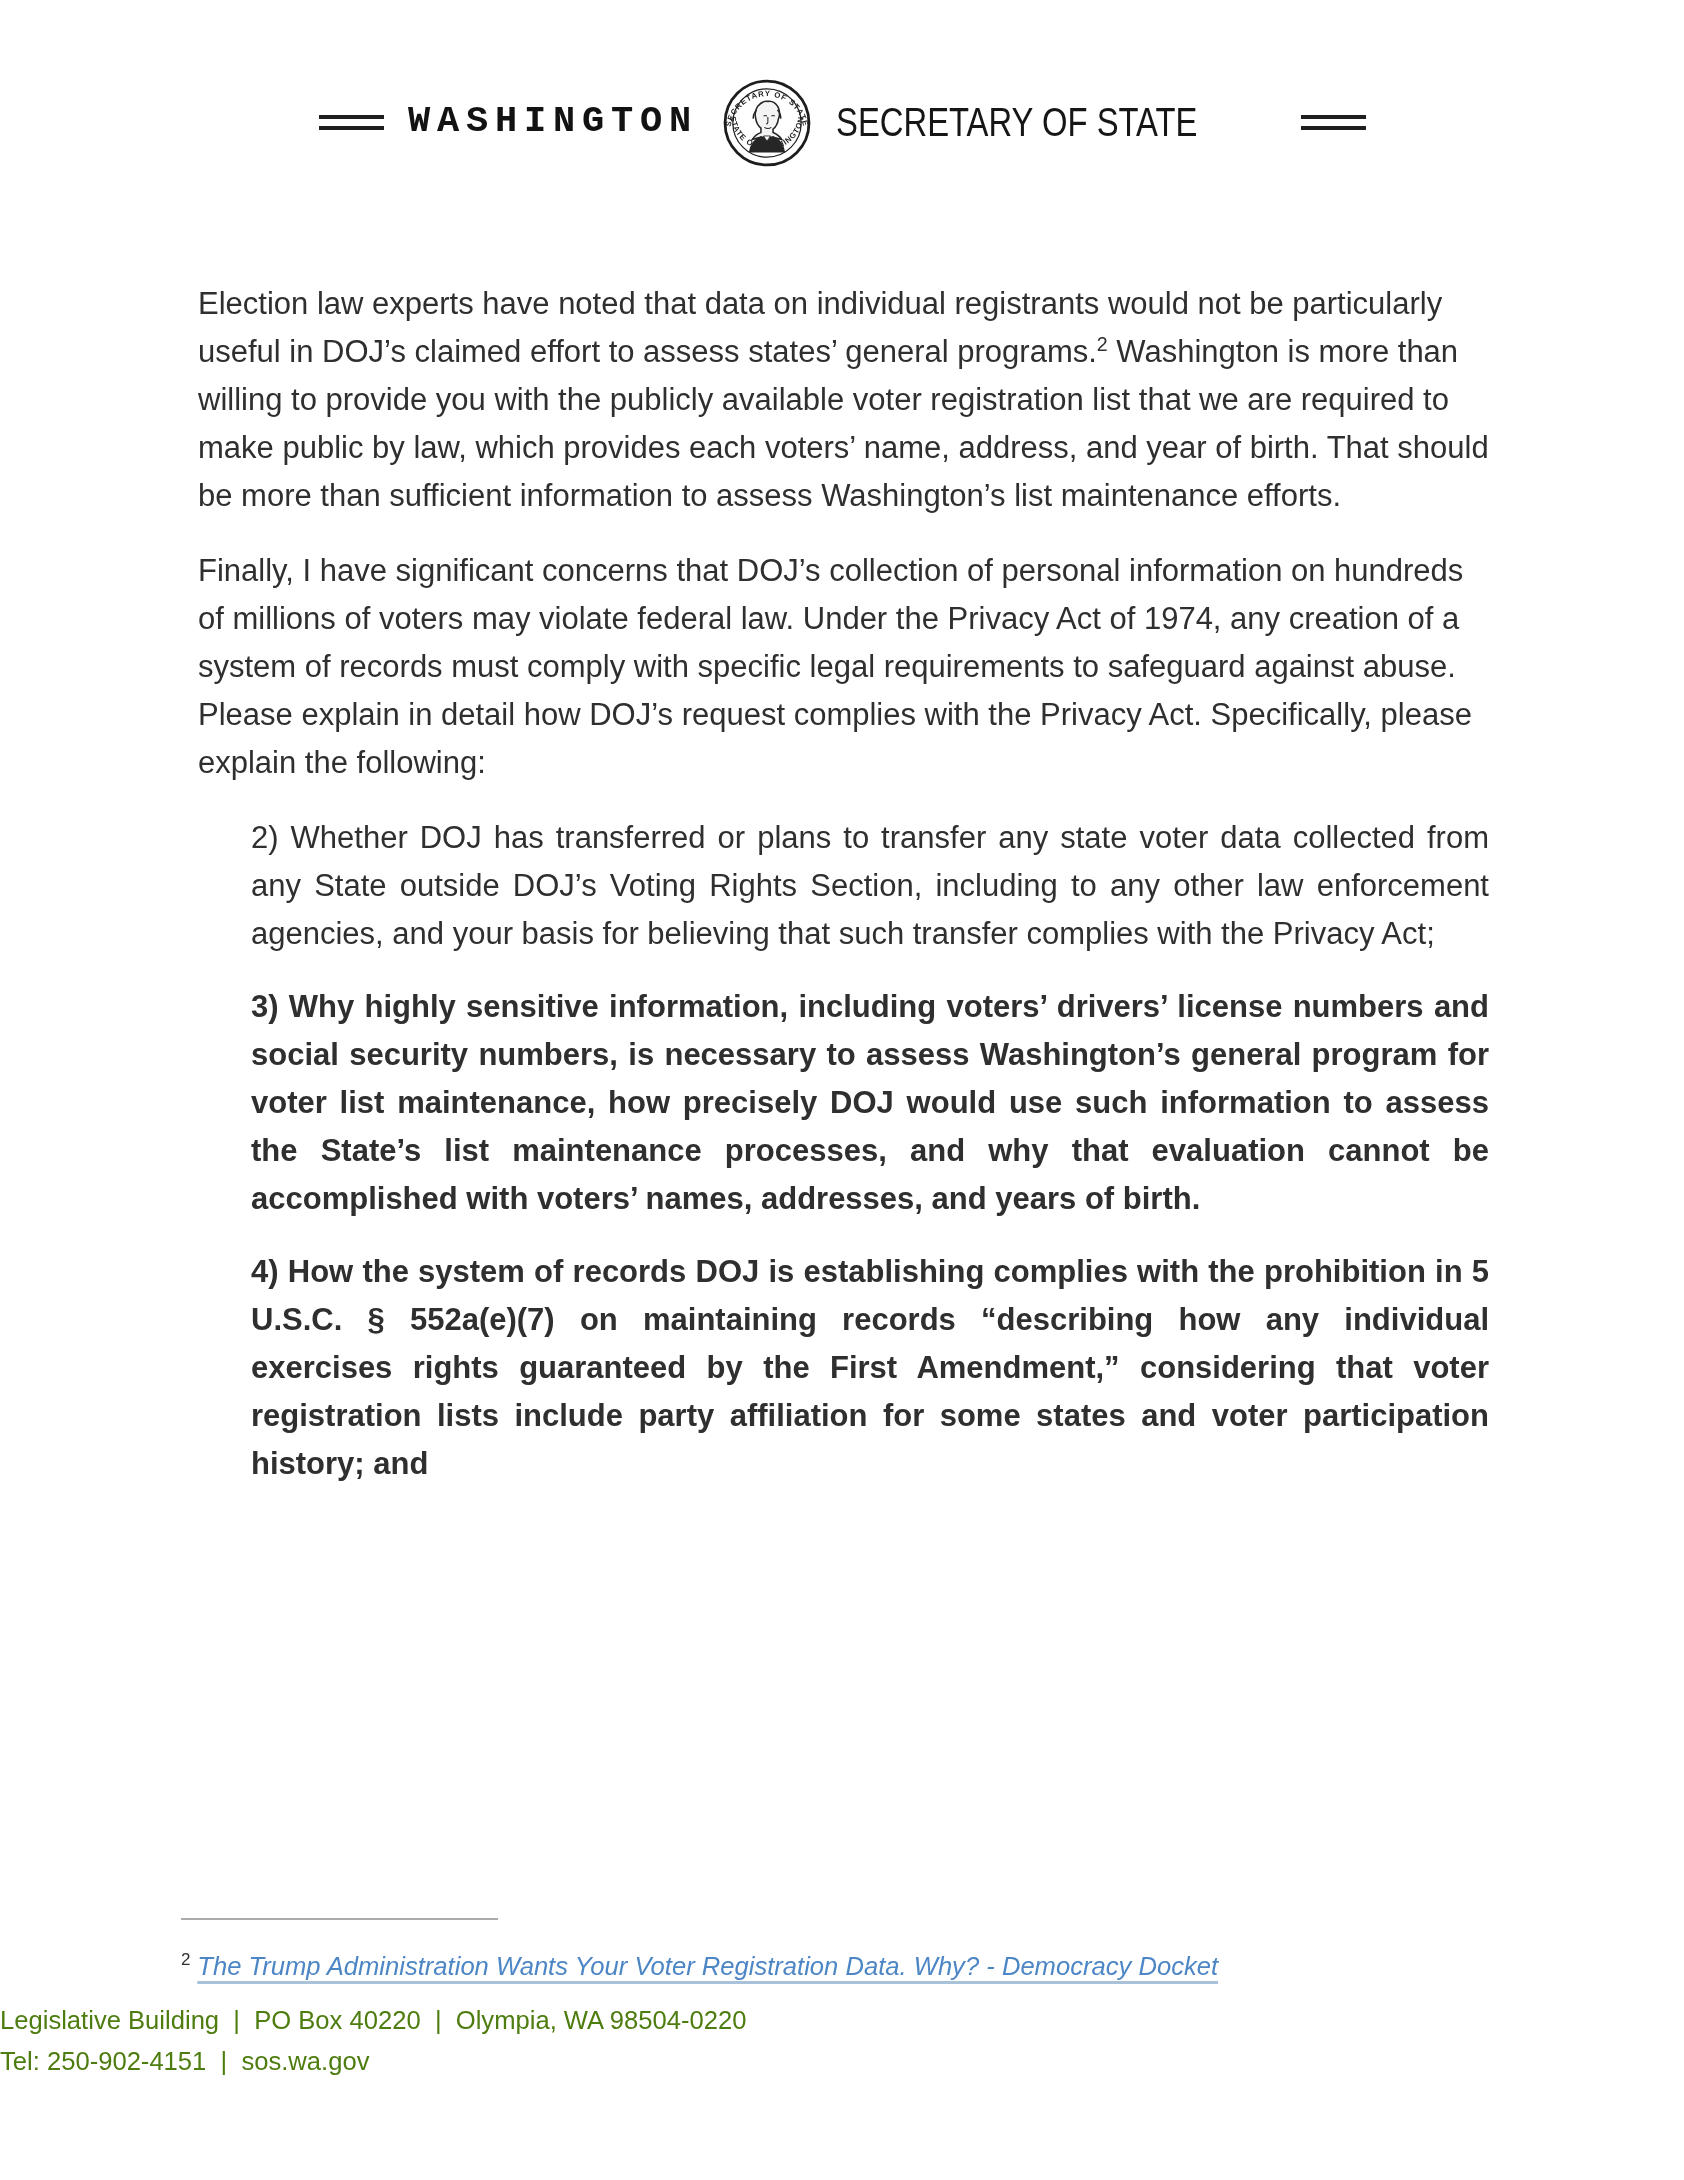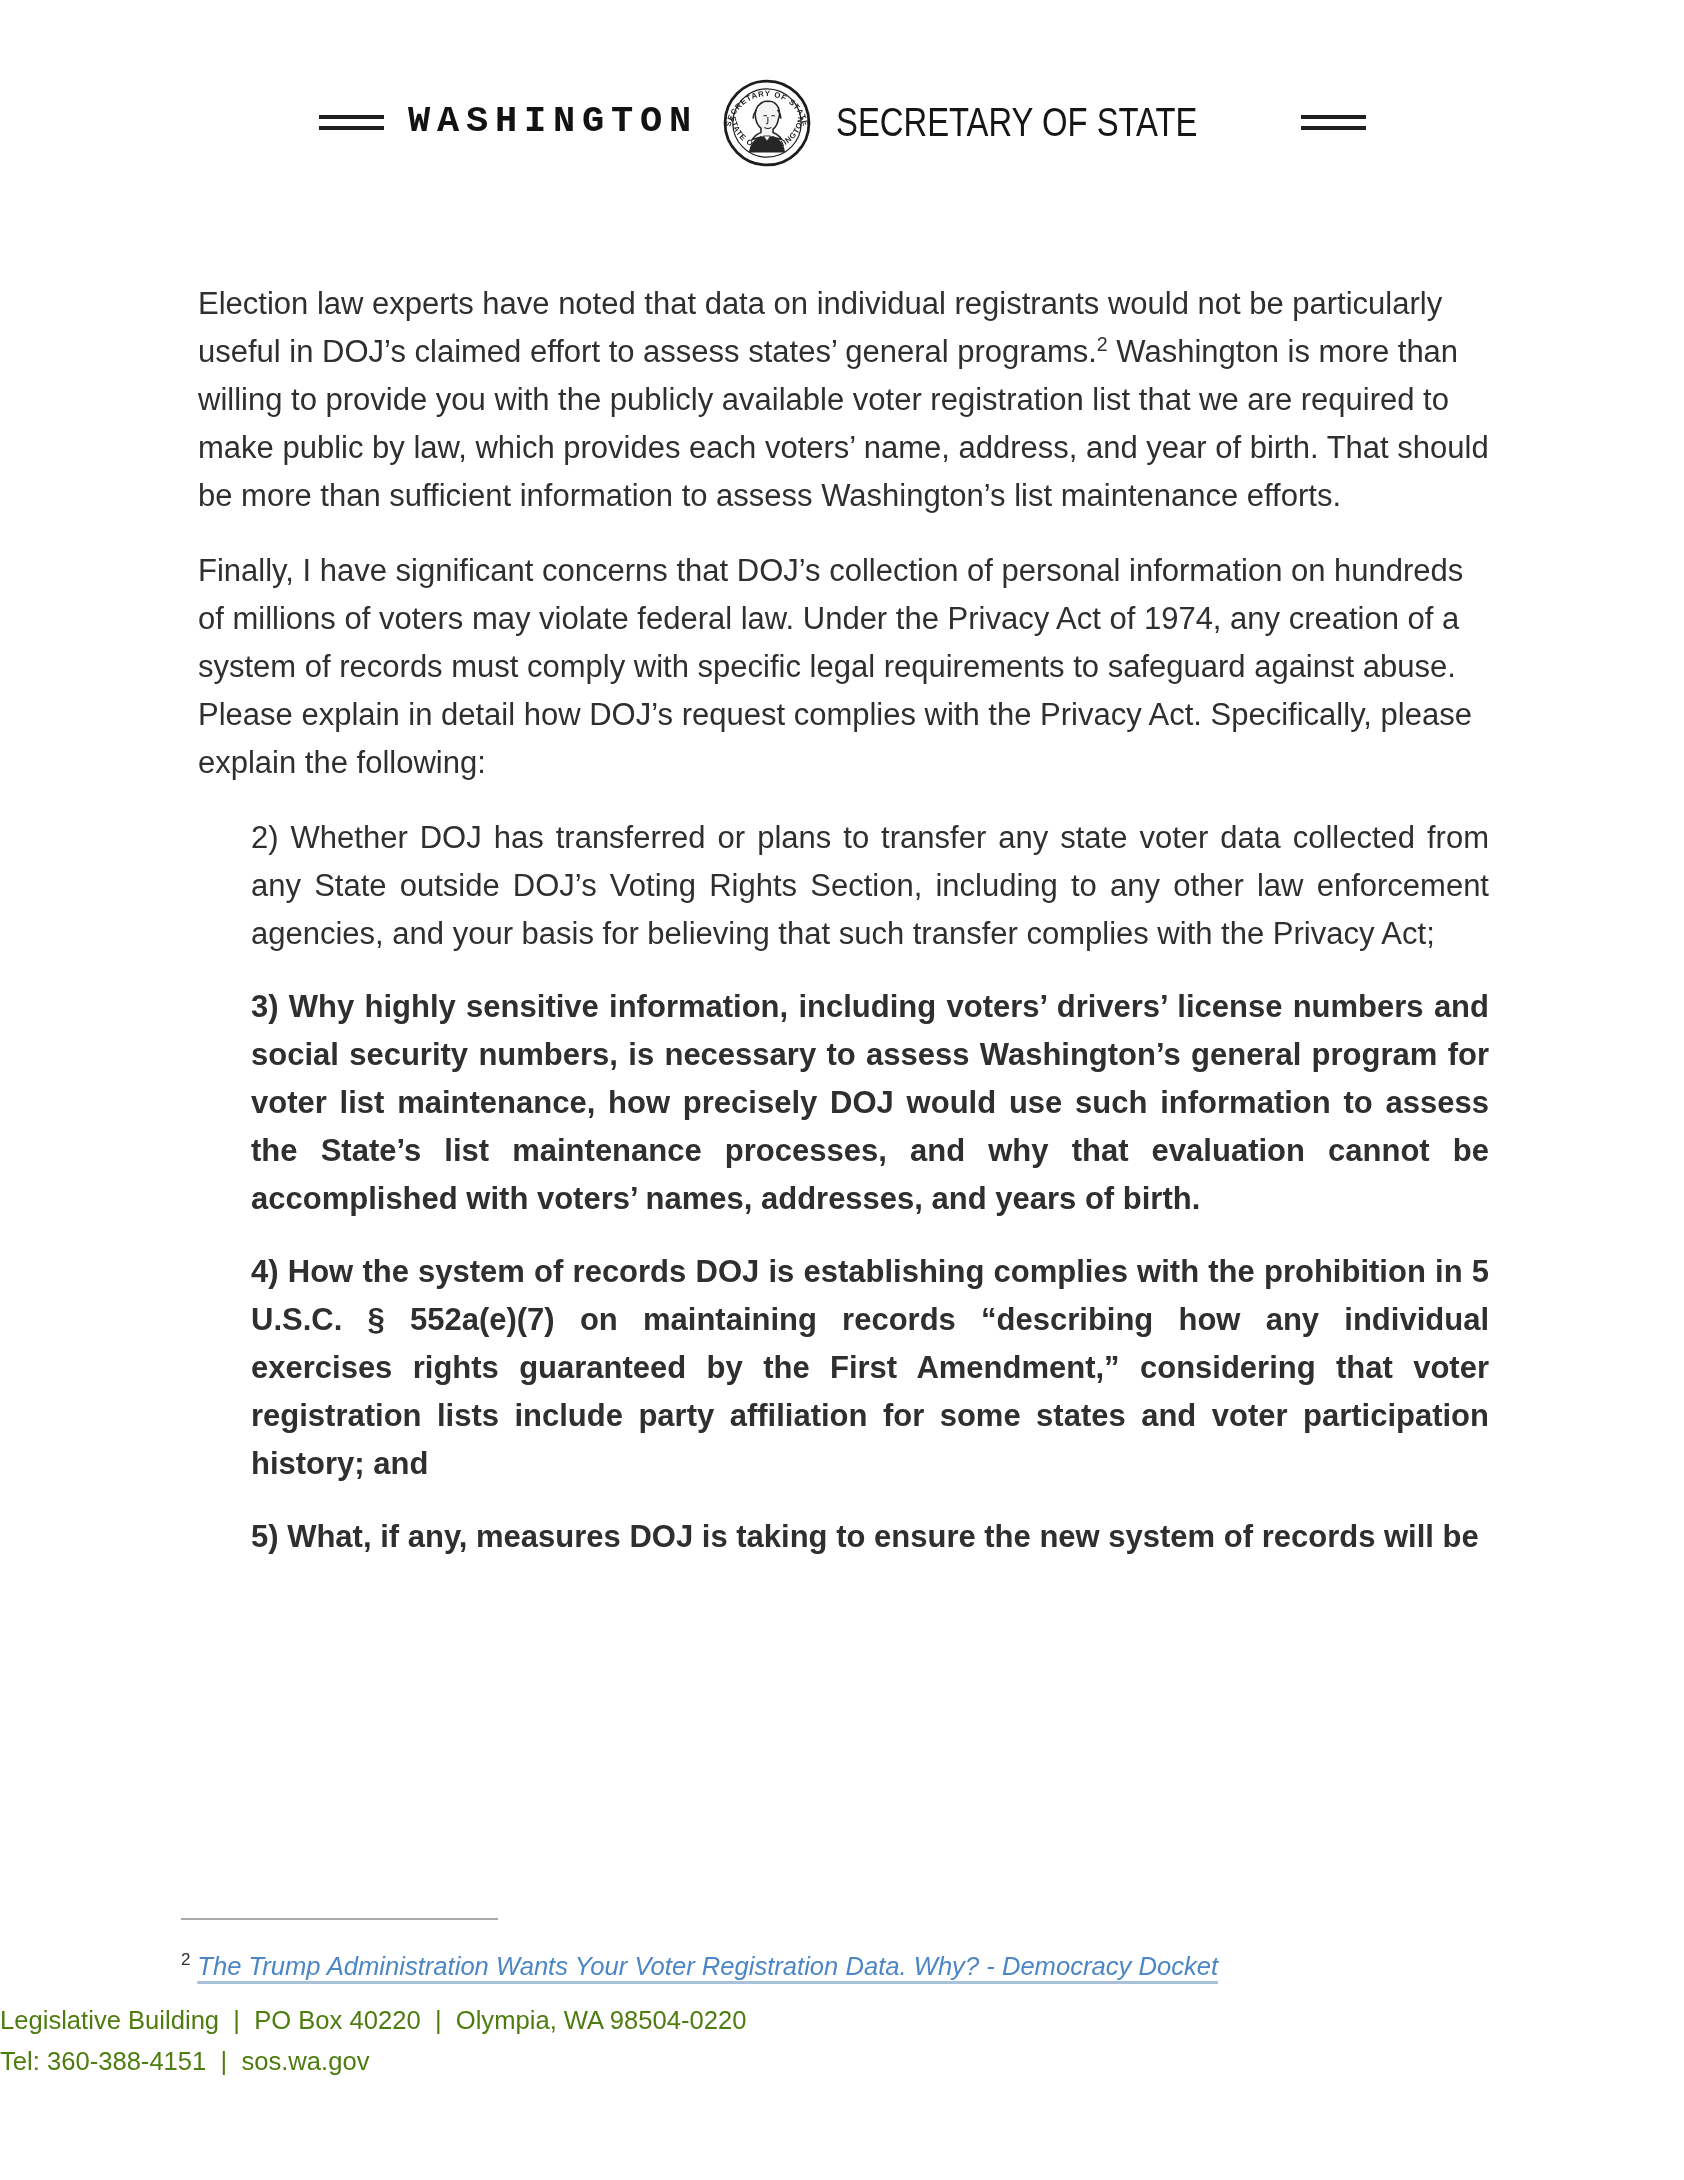--- a/index.html
+++ b/index.html
@@ -107,28 +107,27 @@
 
   <main class="content">
     <p class="para"><span>Election law experts have noted that data on individual registrants would not be particularly useful in DOJ’s claimed effort to assess states’ general programs.</span><sup class="fn-ref">2</sup><span> Washington is more than willing to provide you with the publicly available voter registration list that we are required to make public by law, which provides each voters’ name, address, and year of birth. That should be more than sufficient information to assess Washington’s list maintenance efforts.</span></p>
 
     <p class="para">Finally, I have significant concerns that DOJ’s collection of personal information on hundreds of millions of voters may violate federal law. Under the Privacy Act of 1974, any creation of a system of records must comply with specific legal requirements to safeguard against abuse. Please explain in detail how DOJ’s request complies with the Privacy Act. Specifically, please explain the following:</p>
 
     <div class="items">
       <p class="item">2) Whether DOJ has transferred or plans to transfer any state voter data collected from any State outside DOJ’s Voting Rights Section, including to any other law enforcement agencies, and your basis for believing that such transfer complies with the Privacy Act;</p>
       <p class="item">3) Why highly sensitive information, including voters’ drivers’ license numbers and social security numbers, is necessary to assess Washington’s general program for voter list maintenance, how precisely DOJ would use such information to assess the State’s list maintenance processes, and why that evaluation cannot be accomplished with voters’ names, addresses, and years of birth.</p>
       <p class="item">4) How the system of records DOJ is establishing complies with the prohibition in 5 U.S.C. § 552a(e)(7) on maintaining records “describing how any individual exercises rights guaranteed by the First Amendment,” considering that voter registration lists include party affiliation for some states and voter participation history; and</p>
-      <p class="item">5) What, if any, measures DOJ is taking to ensure the new system of records will be</p>
     </div>
   </main>
 
   <div class="fnsep"></div>
   <div class="footnote">
     <sup class="marker">2</sup><span class="fn-link">The Trump Administration Wants Your Voter Registration Data. Why? - Democracy Docket</span>
   </div>
 
   <footer class="footer">
     <div class="footer-line">Legislative Building  |  PO Box 40220  |  Olympia, WA 98504-0220</div>
-    <div class="footer-line">Tel: 360-388-4151  |  sos.wa.gov</div>
+    <div class="footer-line">Tel: 250-902-4151  |  sos.wa.gov</div>
   </footer>
 
 </div>
 
 
 </body></html>

